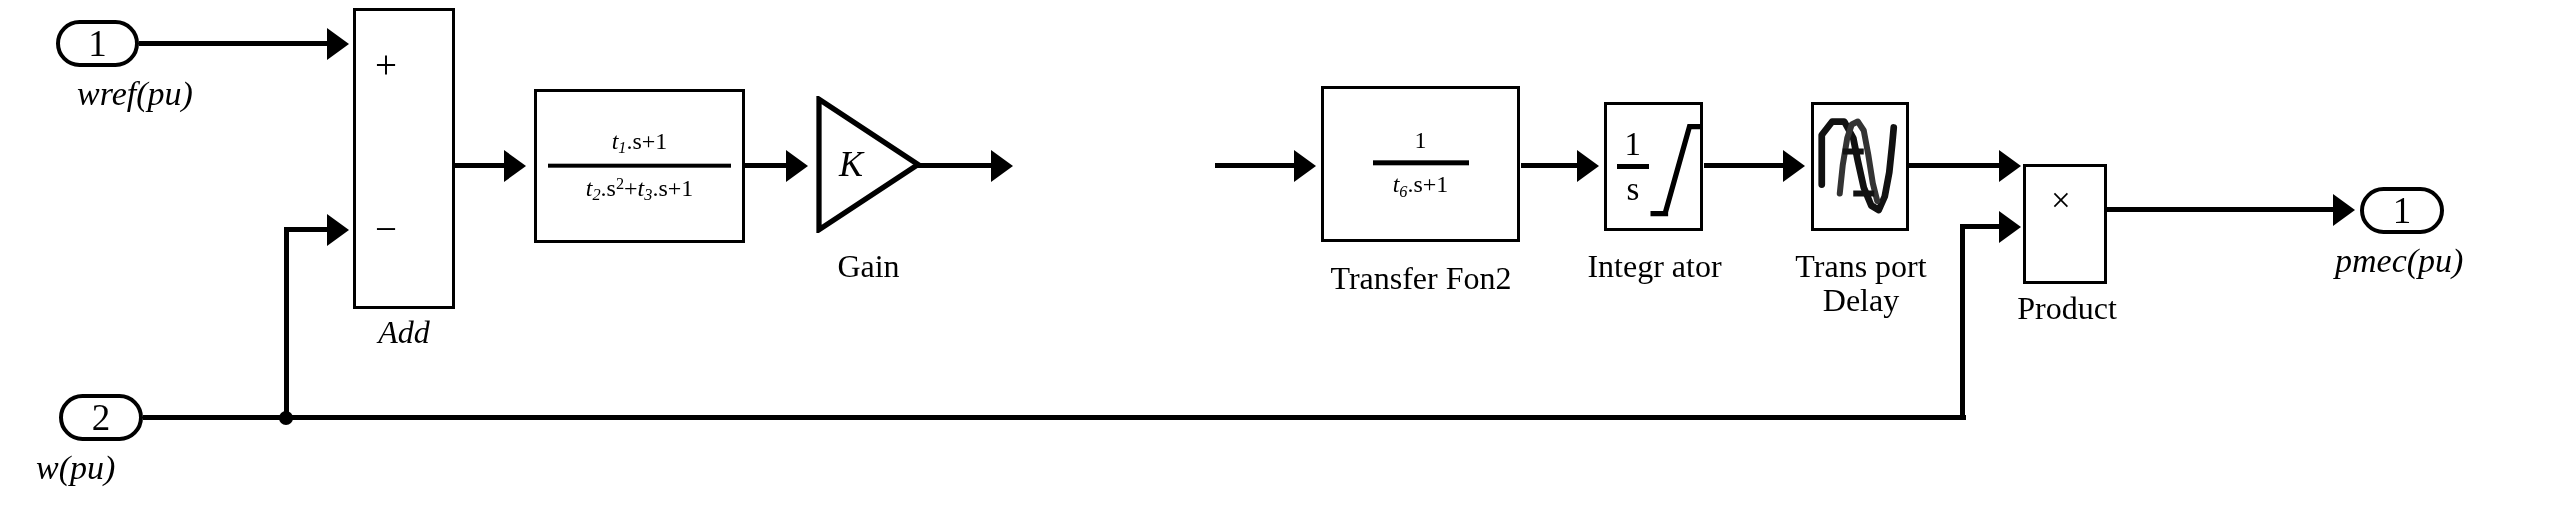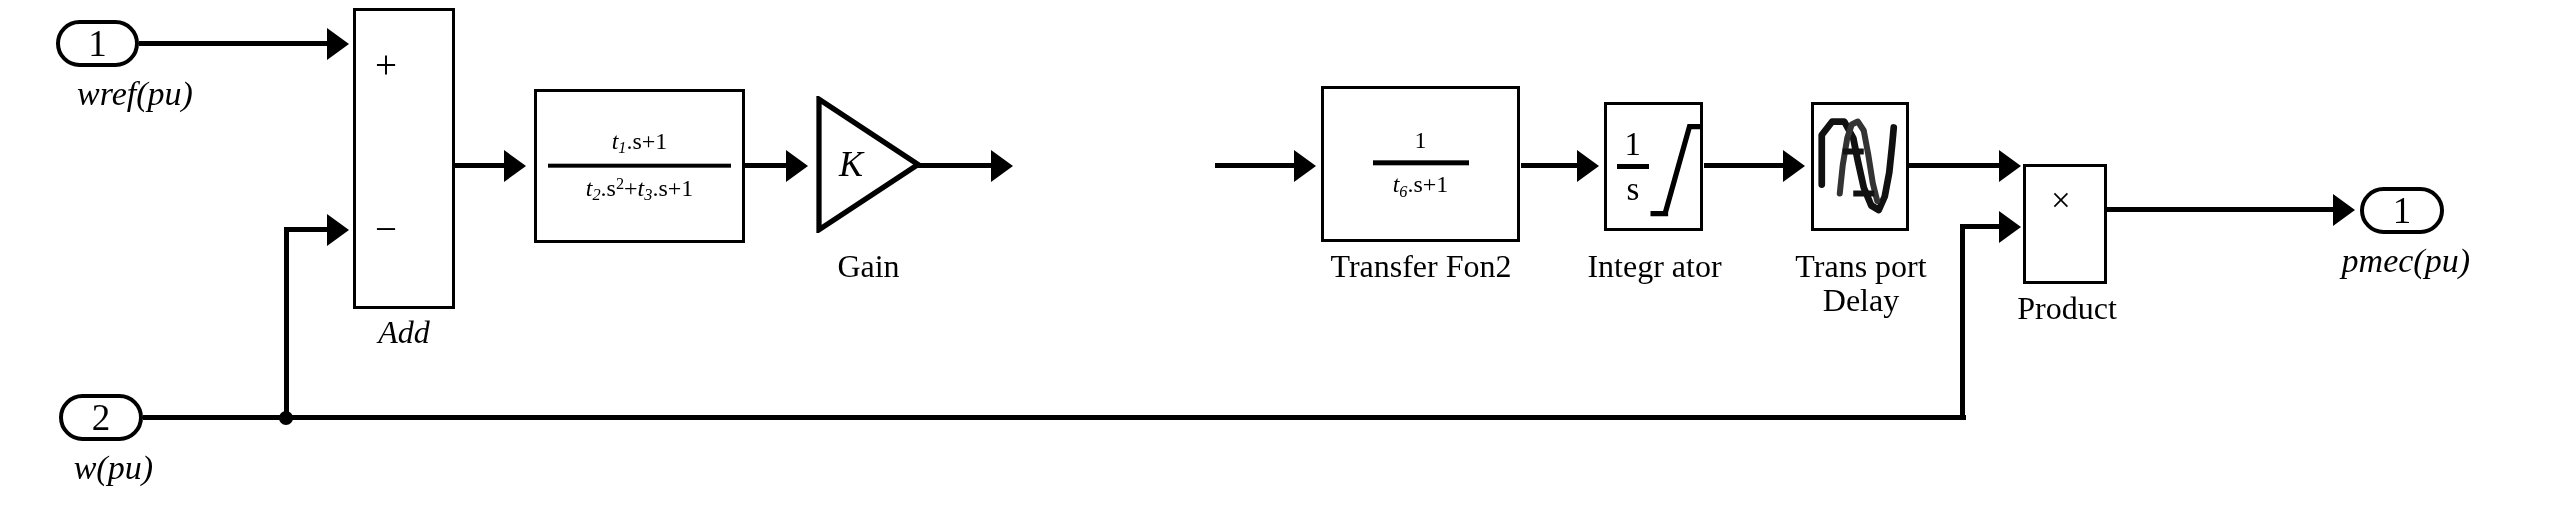--- a/index.html
+++ b/index.html
@@ -175,21 +175,21 @@
   <div class="wire h" style="left:1215px; top:163px; width:79px;"></div>
   <div class="arrow" style="left:1294px; top:150px;"></div>
 
   <div class="blk" style="left:1321px; top:86px; width:199px; height:156px;">
     <div class="tf-inner">
       <div class="tf-num">1</div>
       <div class="tf-bar" style="width:96px;"></div>
       <div class="tf-den"><span class="it">t</span><span class="it sub">6</span><span>.s+1</span></div>
     </div>
   </div>
-  <div class="lbl" style="left:1297px; top:250px; width:248px;">Transfer Fon2</div>
+  <div class="lbl" style="left:1297px; top:262px; width:248px;">Transfer Fon2</div>
 
   <div class="wire h" style="left:1521px; top:163px; width:56px;"></div>
   <div class="arrow" style="left:1577px; top:150px;"></div>
 
   <div class="blk" style="left:1604px; top:102px; width:99px; height:129px;">
     <div class="int-frac" style="left:9.8px; top:22.6px;">
       <span>1</span>
       <span class="bar"></span>
       <span>s</span>
     </div>
@@ -222,26 +222,26 @@
   <div class="blk" style="left:2023px; top:164px; width:84px; height:120px;"></div>
   <div class="times" style="left:2051px; top:183px;">×</div>
   <div class="lbl" style="left:2001px; top:292px; width:132px;">Product</div>
 
   <div class="wire h" style="left:2107px; top:207px; width:226px;"></div>
   <div class="arrow" style="left:2333px; top:194px;"></div>
 
   <div class="port" style="left:2360px; top:187px; width:84px; height:47px;">
     <span>1</span>
   </div>
-  <div class="port-name" style="left:2335px; top:242px; width:135px; text-align:right;">pmec(pu)</div>
+  <div class="port-name" style="left:2335px; top:242px; width:135px; text-align:left;">pmec(pu)</div>
 
   <div class="port" style="left:59px; top:394px; width:84px; height:47px;">
     <span>2</span>
   </div>
-  <div class="port-name" style="left:51px; top:449px; width:102px; text-align:right;">w(pu)</div>
+  <div class="port-name" style="left:36px; top:449px; width:102px; text-align:left;">w(pu)</div>
 
   <div class="wire h" style="left:143px; top:415px; width:150px;"></div>
   <div class="junction" style="left:279px; top:411px;"></div>
 
   <div class="wire v" style="left:284px; top:227px; height:192px;"></div>
   <div class="wire h" style="left:284px; top:227px; width:44px;"></div>
   <div class="arrow" style="left:327px; top:214px;"></div>
 
   <div class="wire h" style="left:284px; top:415px; width:1682px;"></div>
   <div class="wire v" style="left:1960px; top:224px; height:196px;"></div>

